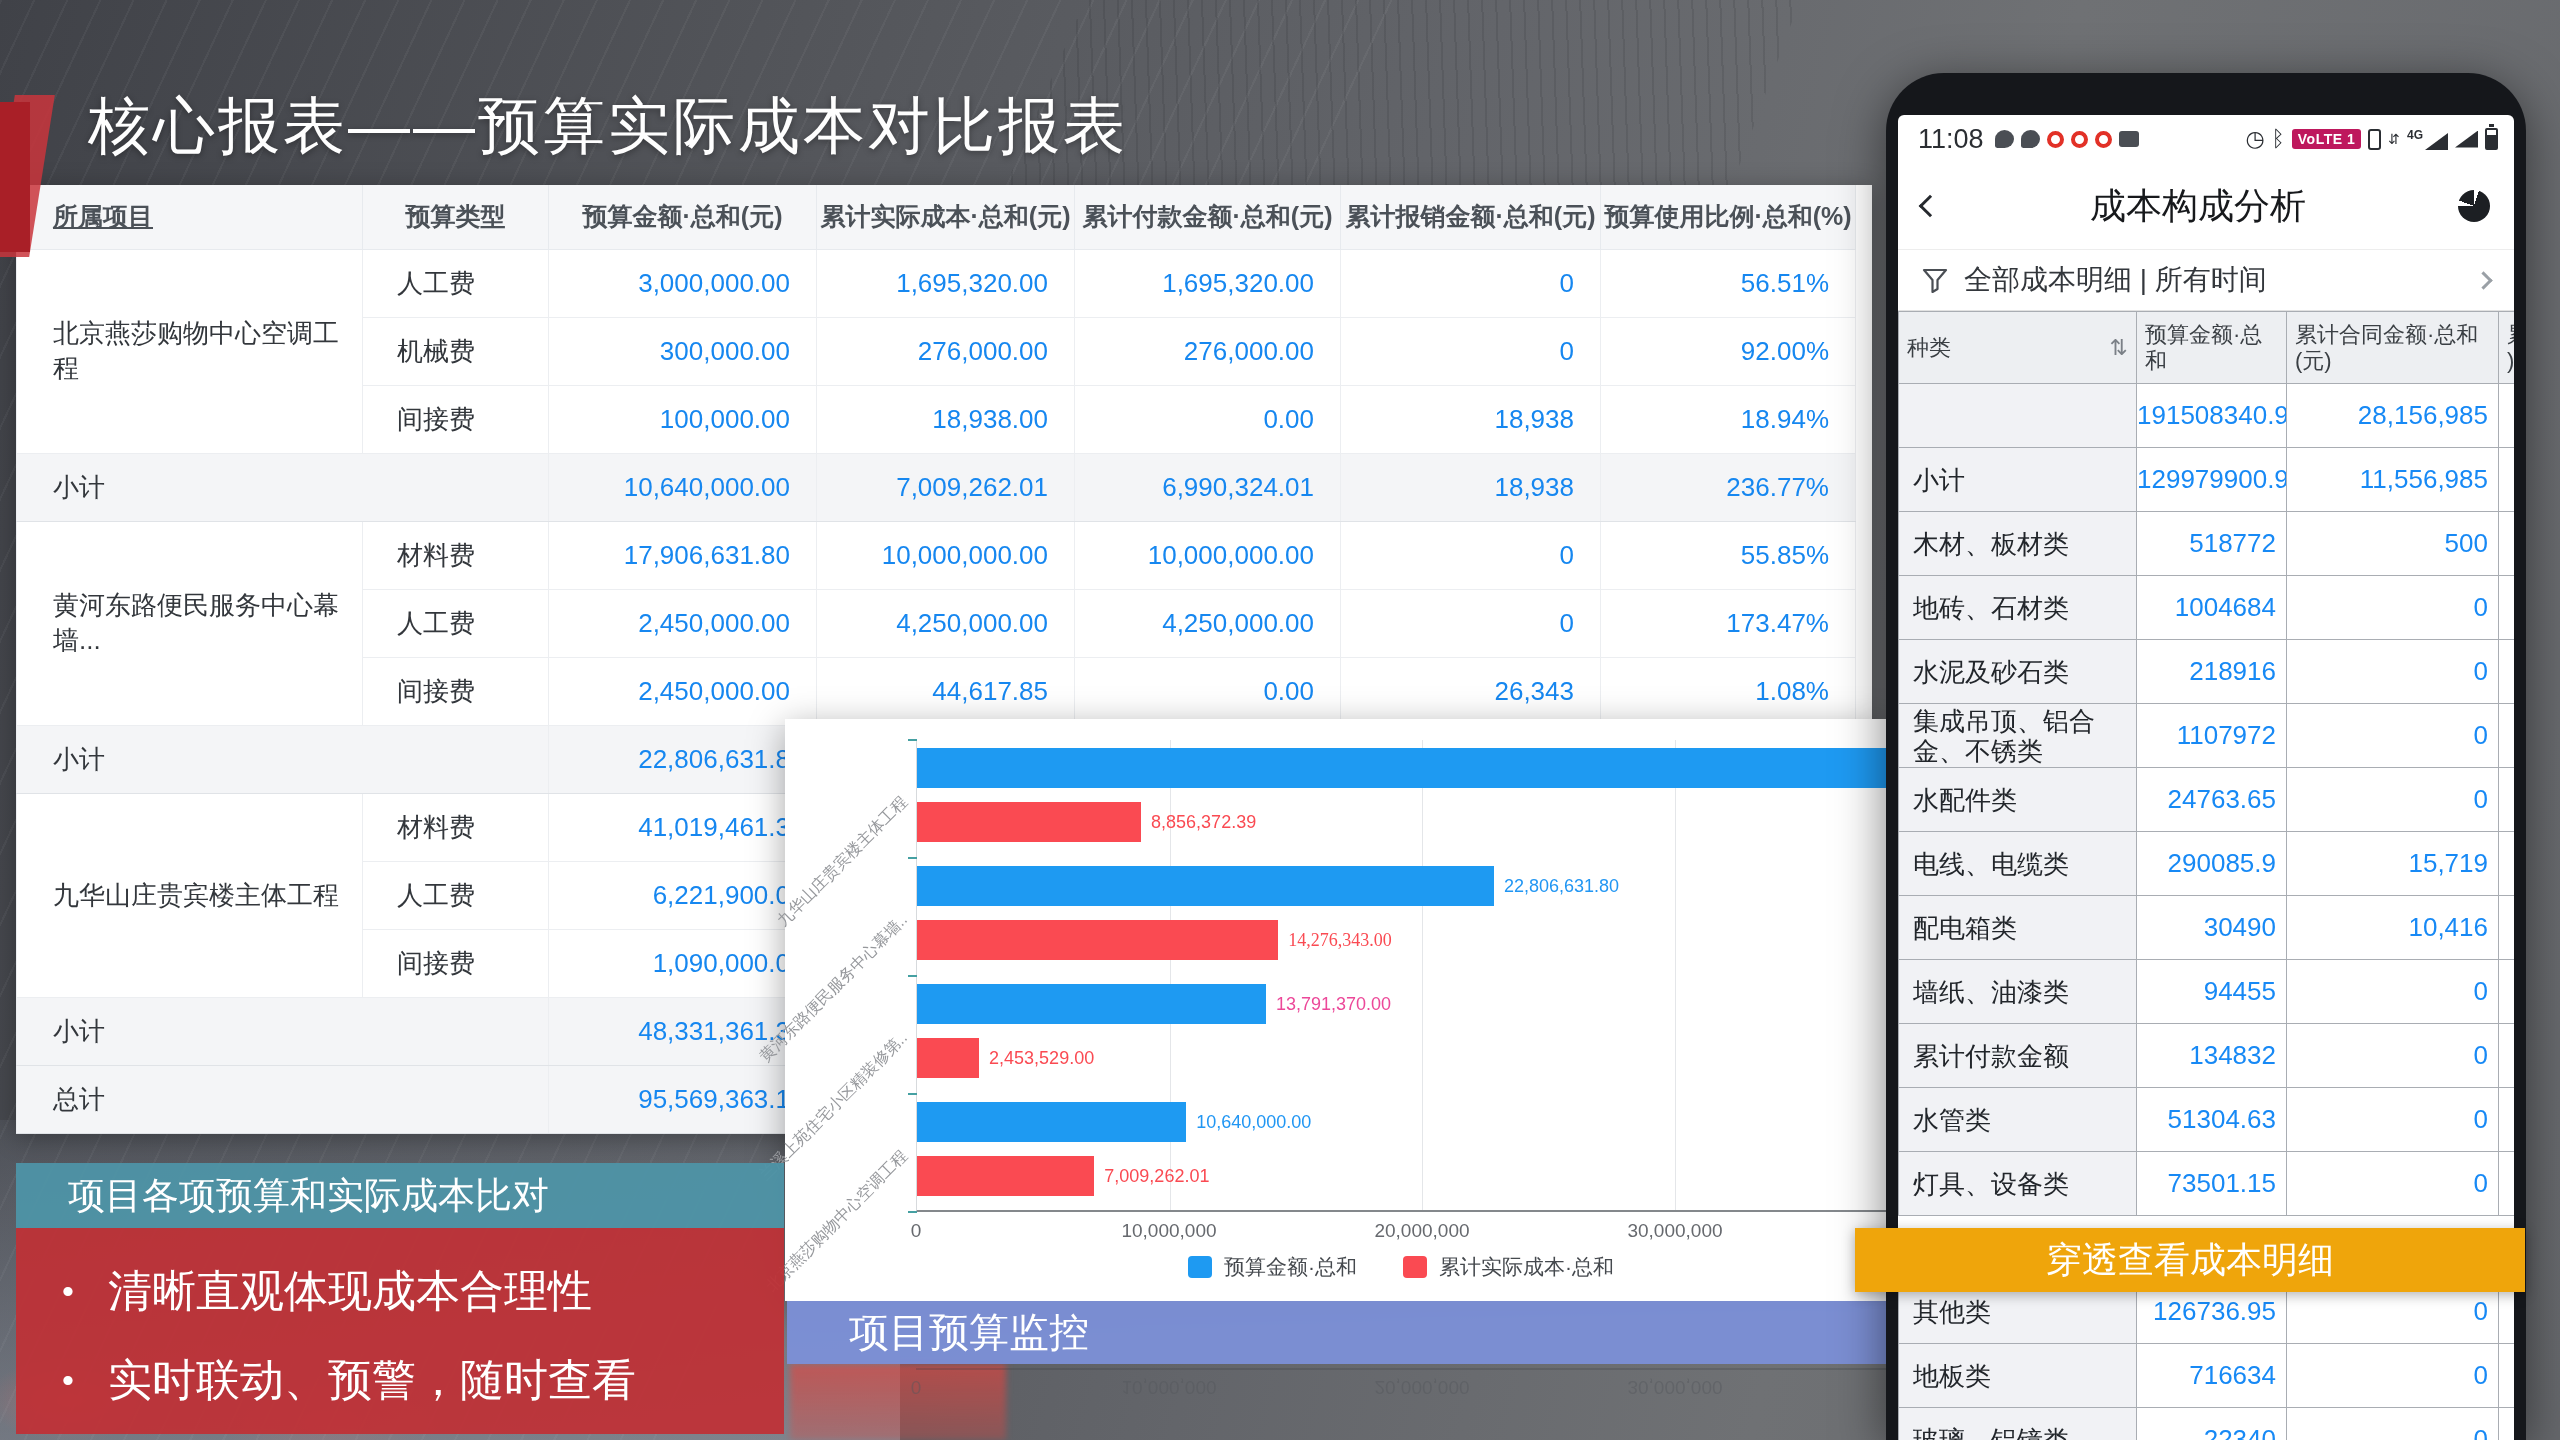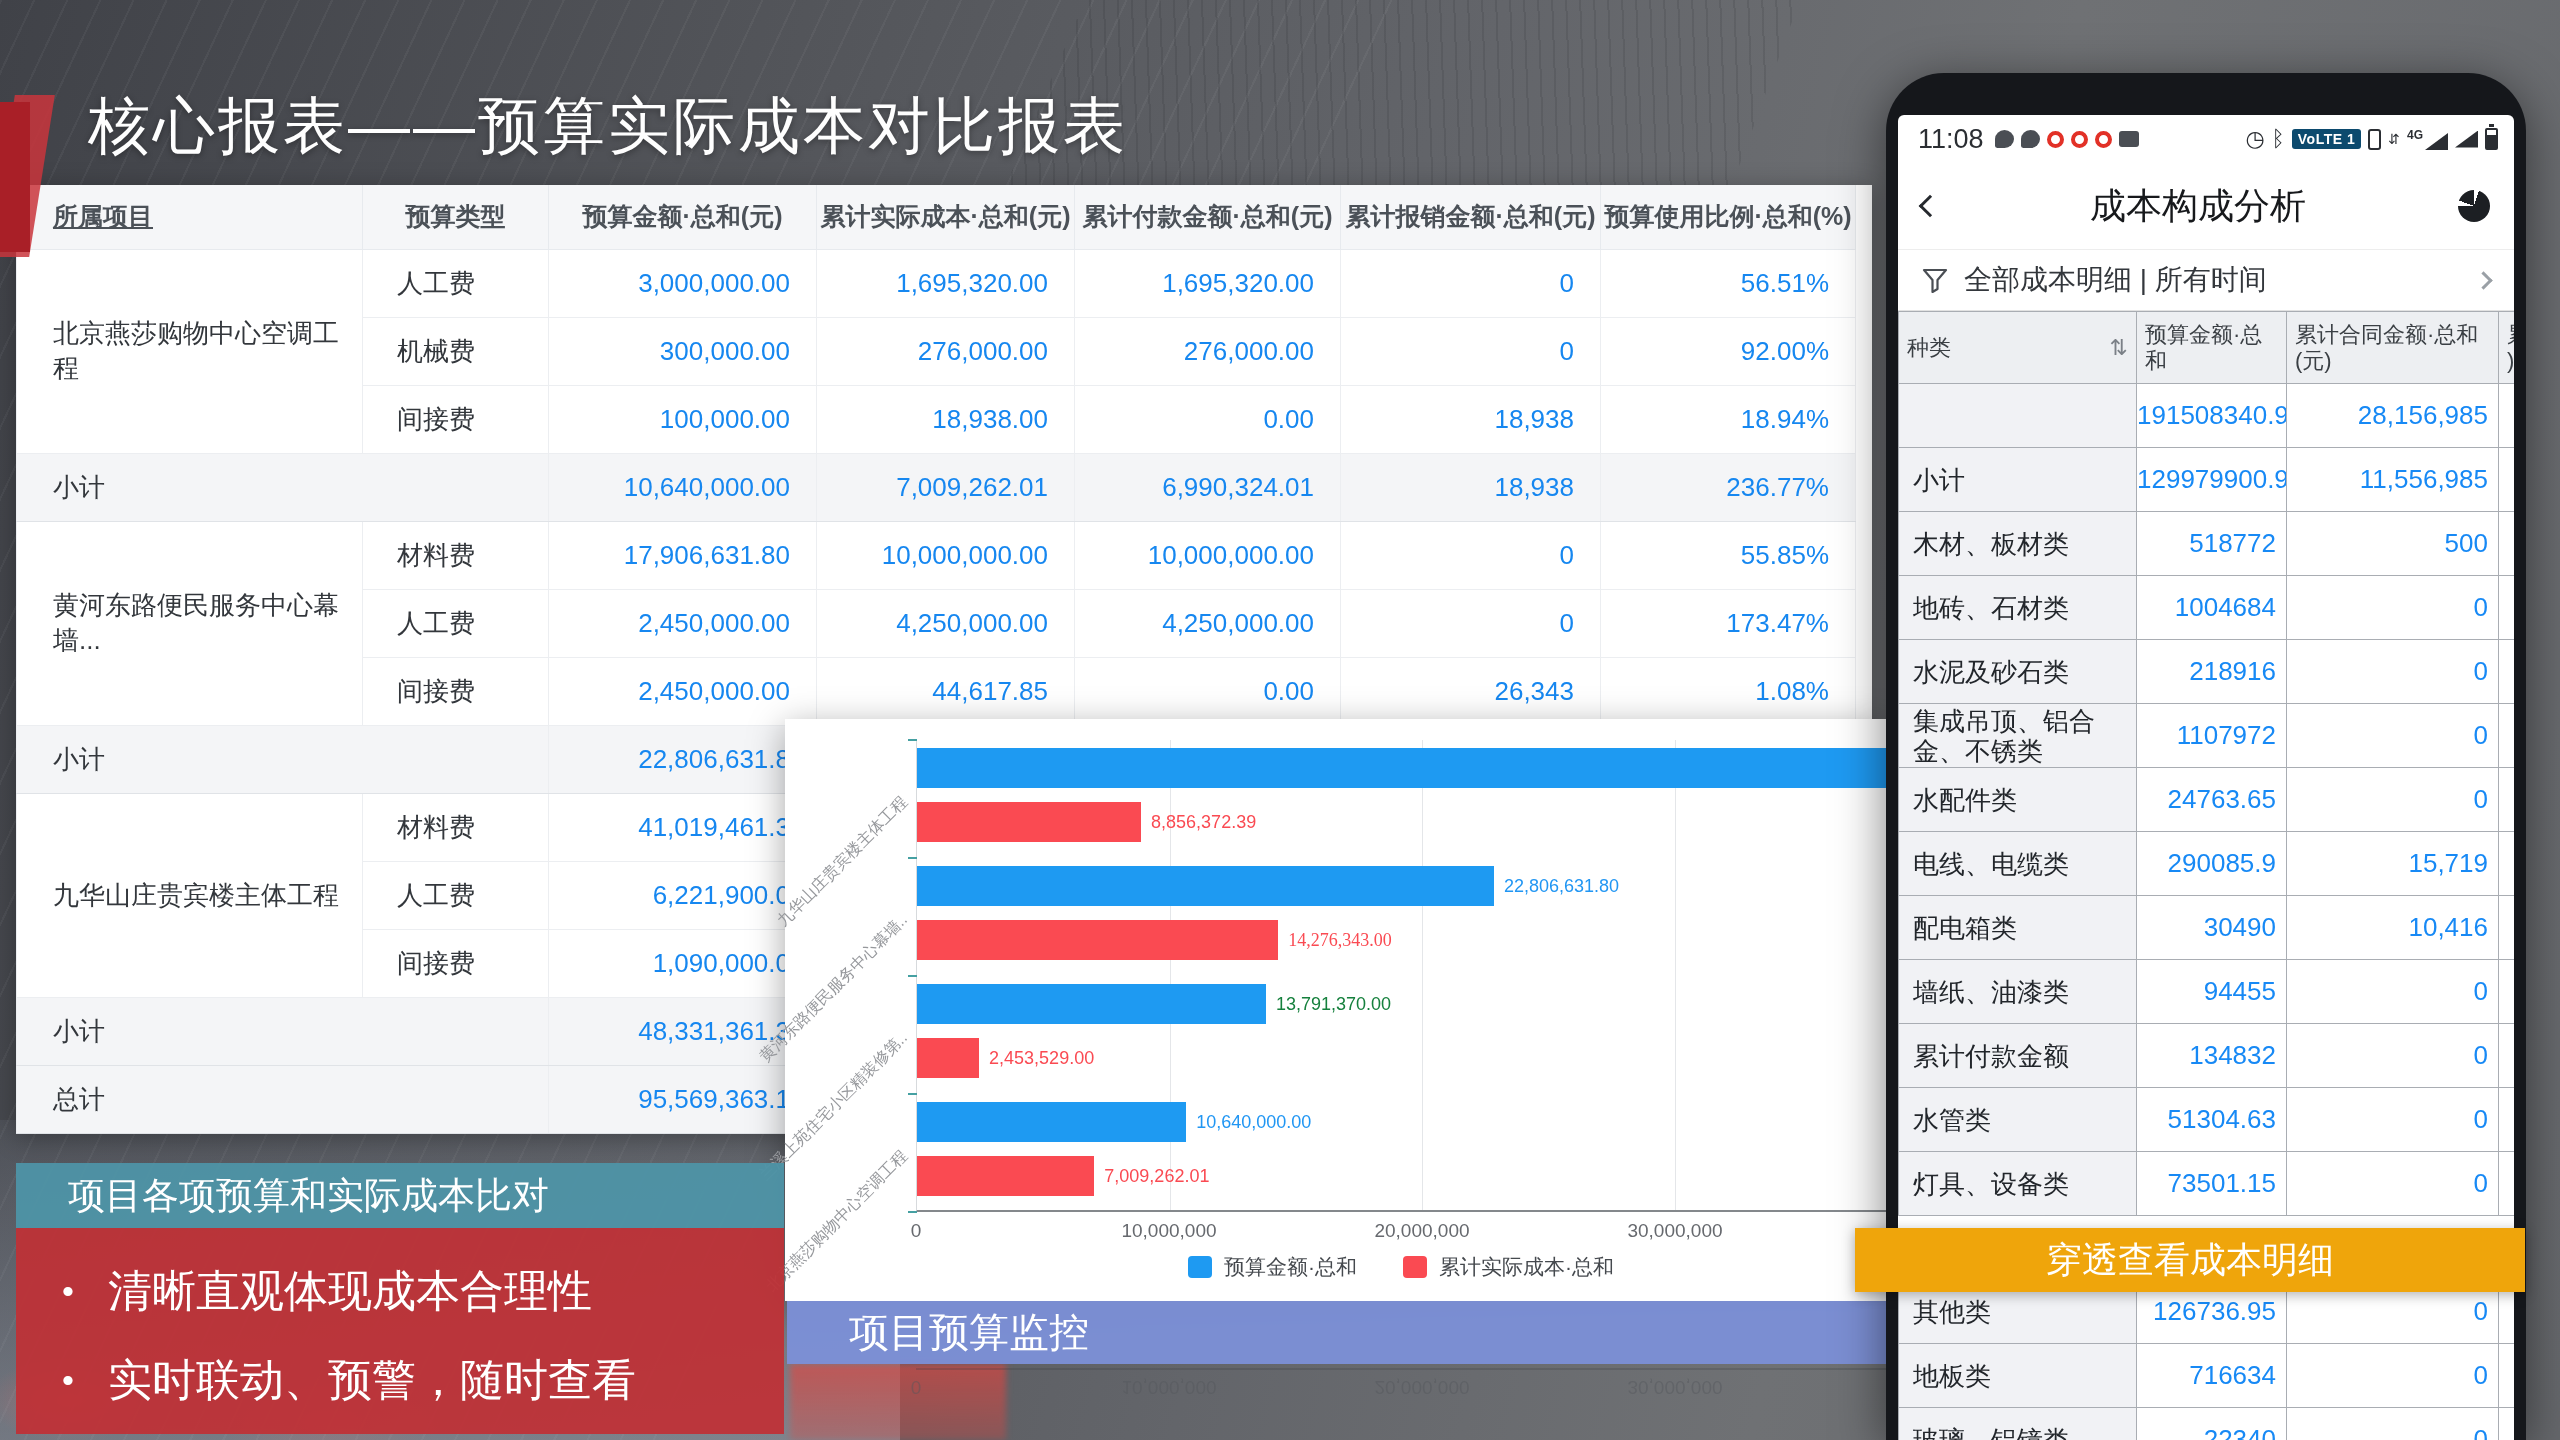--- a/index.html
+++ b/index.html
@@ -90,21 +90,21 @@
   .screen { width:616px; height:1325px; background:#fff; border-radius:6px 6px 0 0;
     position:relative; overflow:hidden; }
   .statusbar { height:48px; display:flex; justify-content:space-between; align-items:center;
     padding:0 16px 0 20px; }
   .sb-group { display:flex; align-items:center; gap:7px; }
   .sb-time { font-size:27px; color:#2b2e33; font-weight:500; margin-right:4px; }
   .ic-chat { width:19px; height:18px; background:#4a4e54; border-radius:50% 50% 50% 12%; }
   .ic-ring { width:17px; height:17px; border:4.5px solid #e23127; border-radius:50%; }
   .ic-photo { width:20px; height:16px; background:#4a4e54; border-radius:3px; }
   .sb-glyph { font-size:22px; color:#2b2e33; }
-  .volte { background:#0c4a6e; color:#fff; font-size:14px; padding:2px 6px; border-radius:3px;
+  .volte { background:#be185d; color:#fff; font-size:14px; padding:2px 6px; border-radius:3px;
     font-weight:600; letter-spacing:.5px; }
   .ic-vib { width:13px; height:21px; border:2.5px solid #2b2e33; border-radius:3px; }
   .sig-wrap { display:flex; align-items:flex-end; gap:2px; }
   .sig-4g { font-size:12px; color:#2b2e33; font-weight:600; margin-bottom:8px; }
   .ic-sig { width:23px; height:17px; background:#2b2e33; clip-path:polygon(100% 0,100% 100%,0 100%); }
   .ic-bat { width:13px; height:22px; border:2px solid #2b2e33; border-radius:2px; position:relative;
     background:linear-gradient(0deg,#2b2e33 0 75%, transparent 75%); }
   .ic-bat::after { content:""; position:absolute; left:2px; top:-6px; width:5px; height:3px; background:#2b2e33; }
 
   .navbar { height:86px; display:flex; align-items:center; justify-content:space-between; padding:0 24px; }
@@ -287,21 +287,21 @@
       <div class="axis-tick" style="top: 353px;"></div>
       <div class="axis-tick" style="top: 471px;"></div>
       <div class="cat-label" style="top: 49px;">九华山庄贵宾楼主体工程</div>
       <div class="cat-label" style="top: 167px;">黄河东路便民服务中心幕墙..</div>
       <div class="cat-label" style="top: 285px;">兰溪上苑住宅小区精装修第..</div>
       <div class="cat-label" style="top: 403px;">北京燕莎购物中心空调工程</div>
       <div class="bar" style="top: 8px; width: 970px; background: rgb(30, 154, 242);"></div>
       <div class="bar" style="top: 126px; width: 577.007px; background: rgb(30, 154, 242);"></div>
       <span class="bar-label" style="left: 587.007px; top: 126px; color: rgb(33, 150, 243);">22,806,631.80</span>
       <div class="bar" style="top: 244px; width: 348.921px; background: rgb(30, 154, 242);"></div>
-      <span class="bar-label" style="left: 358.921px; top: 244px; color: #15803d;">13,791,370.00</span>
+      <span class="bar-label" style="left: 358.921px; top: 244px; color: #ec4899;">13,791,370.00</span>
       <div class="bar" style="top: 362px; width: 269.191px; background: rgb(30, 154, 242);"></div>
       <span class="bar-label" style="left: 279.191px; top: 362px; color: rgb(33, 150, 243);">10,640,000.00</span>
       <div class="bar" style="top: 62px; width: 224.066px; background: rgb(250, 74, 82);"></div>
       <span class="bar-label" style="left: 234.066px; top: 62px; color: rgb(250, 74, 82);">8,856,372.39</span>
       <div class="bar" style="top: 180px; width: 361.191px; background: rgb(250, 74, 82);"></div>
       <span class="bar-label" style="left: 371.191px; top: 180px; color: rgb(250, 74, 82); font-family: Liberation Serif, serif;">14,276,343.00</span>
       <div class="bar" style="top: 298px; width: 62.0742px; background: rgb(250, 74, 82);"></div>
       <span class="bar-label" style="left: 72.0742px; top: 298px; color: rgb(250, 74, 82);">2,453,529.00</span>
       <div class="bar" style="top: 416px; width: 177.334px; background: rgb(250, 74, 82);"></div>
       <span class="bar-label" style="left: 187.334px; top: 416px; color: rgb(250, 74, 82);">7,009,262.01</span>

